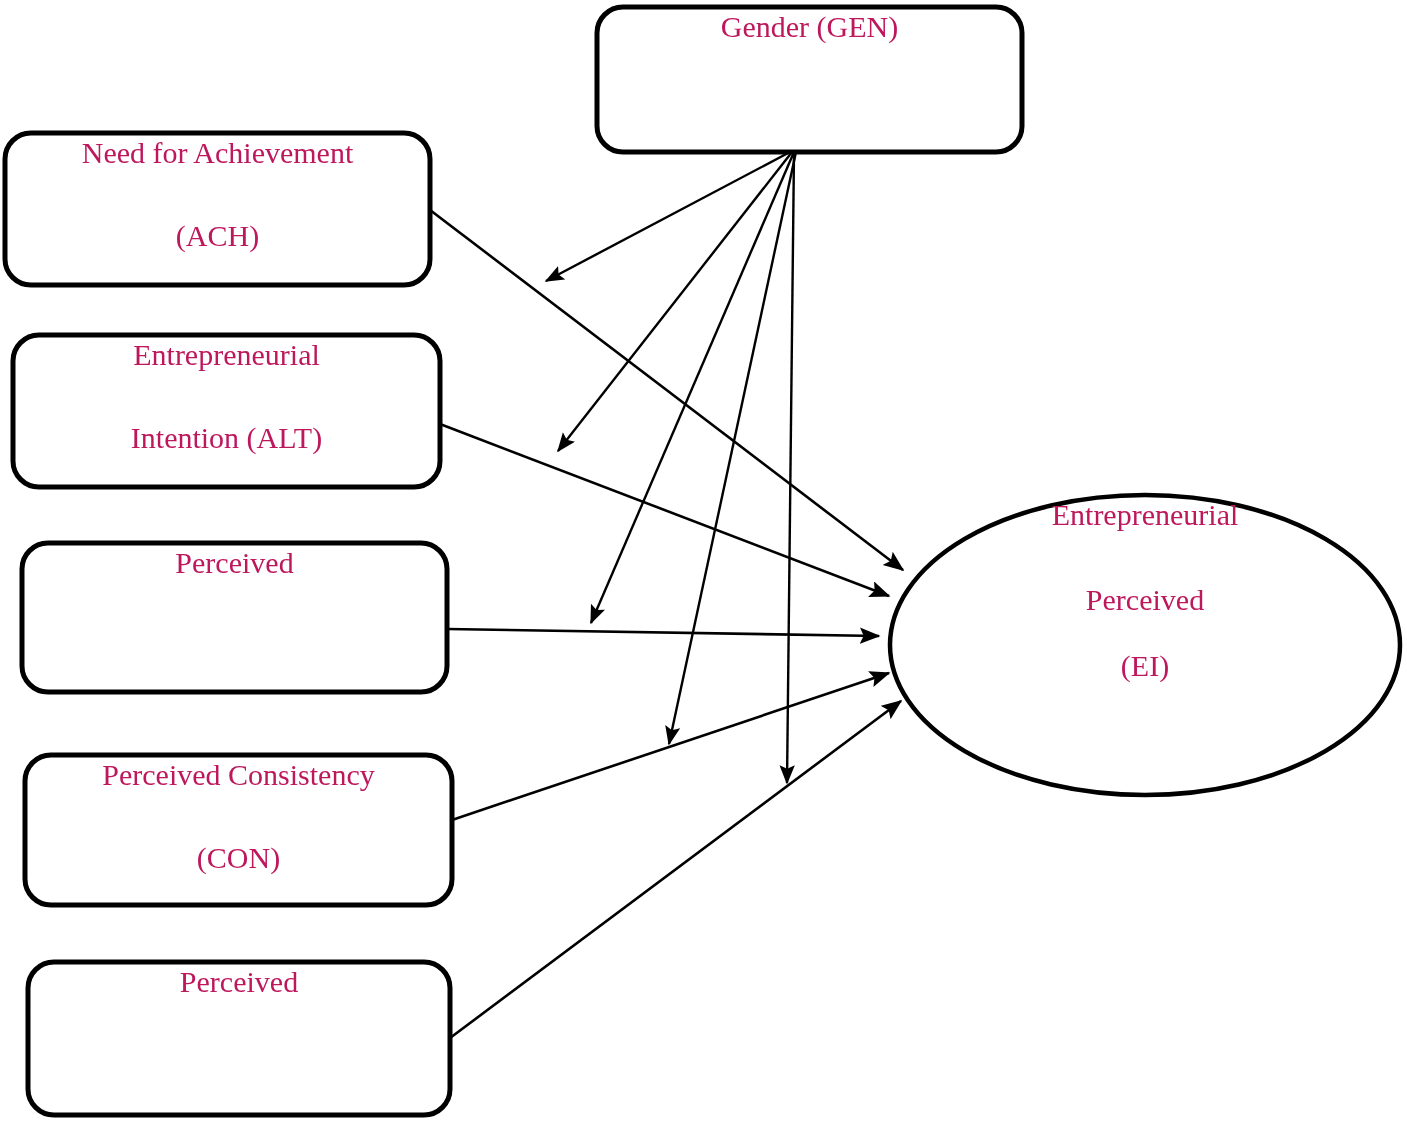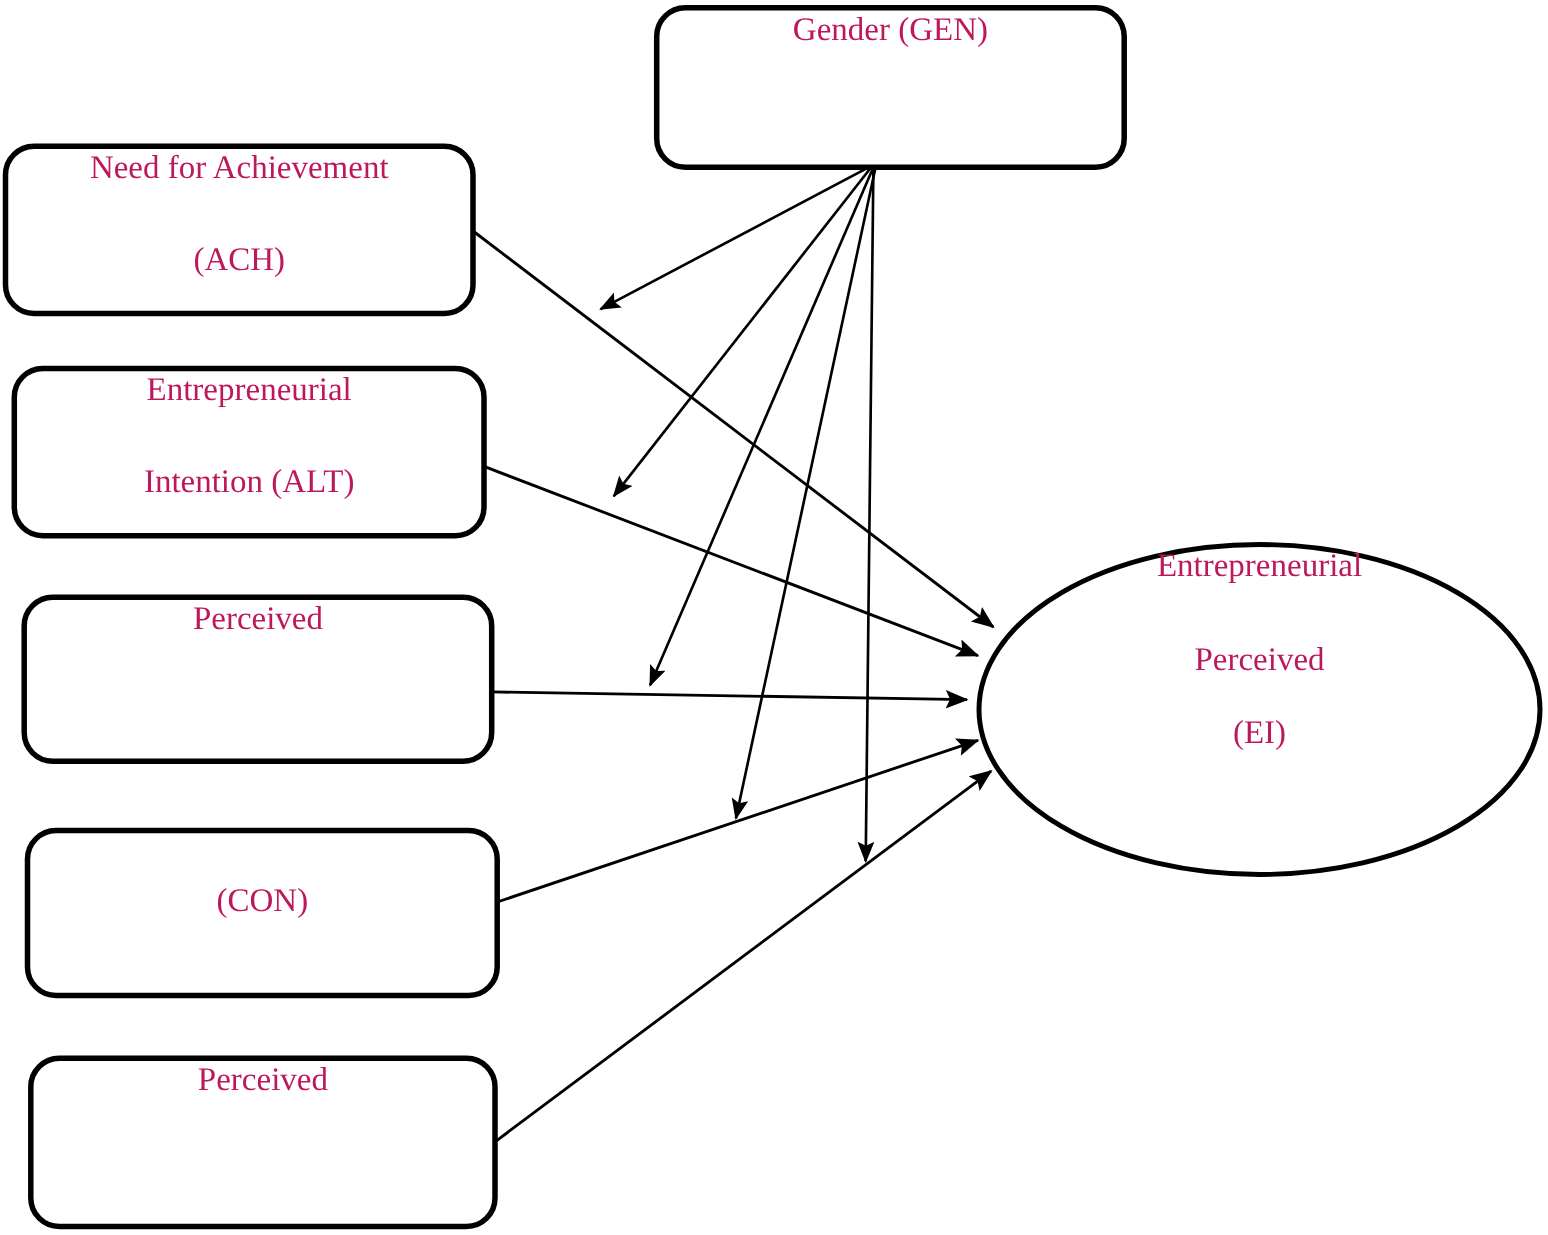--- a/index.html
+++ b/index.html
@@ -99,20 +99,21 @@
   <div class="node-label" style="left:13px; top:335px; width:427px; height:152px;">
     <span>Entrepreneurial</span>
     <span class="line2">Intention (ALT)</span>
   </div>
 
   <div class="node-label" style="left:22px; top:543px; width:425px; height:149px;">
     <span>Perceived</span>
   </div>
 
   <div class="node-label" style="left:25px; top:755px; width:427px; height:150px;">
+    <span>Perceived Consistency</span>
     <span class="line2">(CON)</span>
   </div>
 
   <div class="node-label" style="left:28px; top:962px; width:422px; height:153px;">
     <span>Perceived</span>
   </div>
 
   <div class="node-label ellipse-label" style="left:890px; top:495px; width:510px; height:300px;">
     <span>Entrepreneurial</span>
     <span class="line2">Perceived</span>

